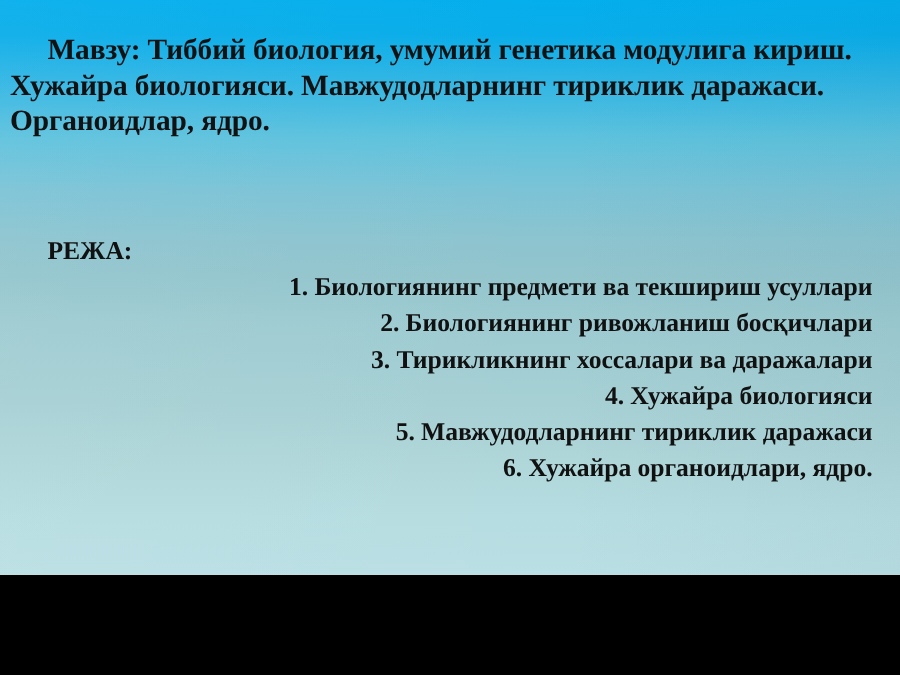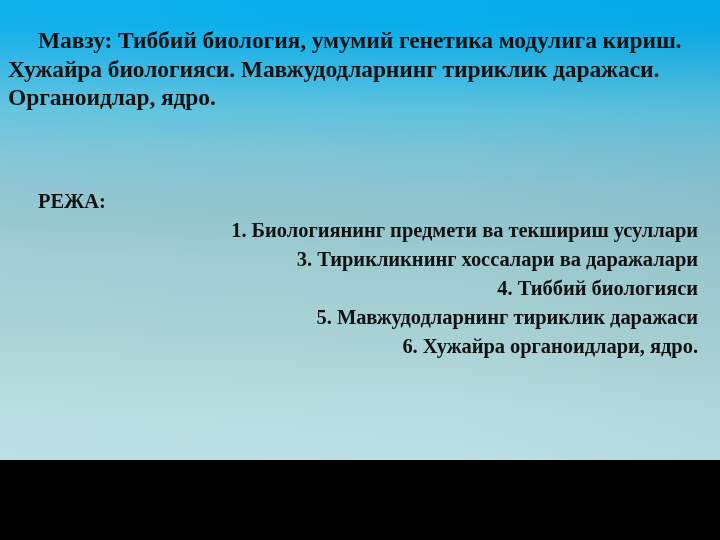--- a/index.html
+++ b/index.html
@@ -102,26 +102,30 @@
   <div class="layer" id="agenda-block">
 
     <span id="agenda-heading">РЕЖА:</span>
 
     <ol id="agenda-list">
       <li>
         <span class="agenda-num">1.</span>
         <span class="agenda-text">Биологиянинг предмети ва текшириш усуллари</span>
       </li>
       <li>
+        <span class="agenda-num">2.</span>
+        <span class="agenda-text">Биологиянинг ривожланиш босқичлари</span>
+      </li>
+      <li>
         <span class="agenda-num">3.</span>
         <span class="agenda-text">Тирикликнинг хоссалари ва даражалари</span>
       </li>
       <li>
         <span class="agenda-num">4.</span>
-        <span class="agenda-text">Тиббий биологияси</span>
+        <span class="agenda-text">Хужайра биологияси</span>
       </li>
       <li>
         <span class="agenda-num">5.</span>
         <span class="agenda-text">Мавжудодларнинг тириклик даражаси</span>
       </li>
       <li>
         <span class="agenda-num">6.</span>
         <span class="agenda-text">Хужайра органоидлари, ядро.</span>
       </li>
     </ol>

